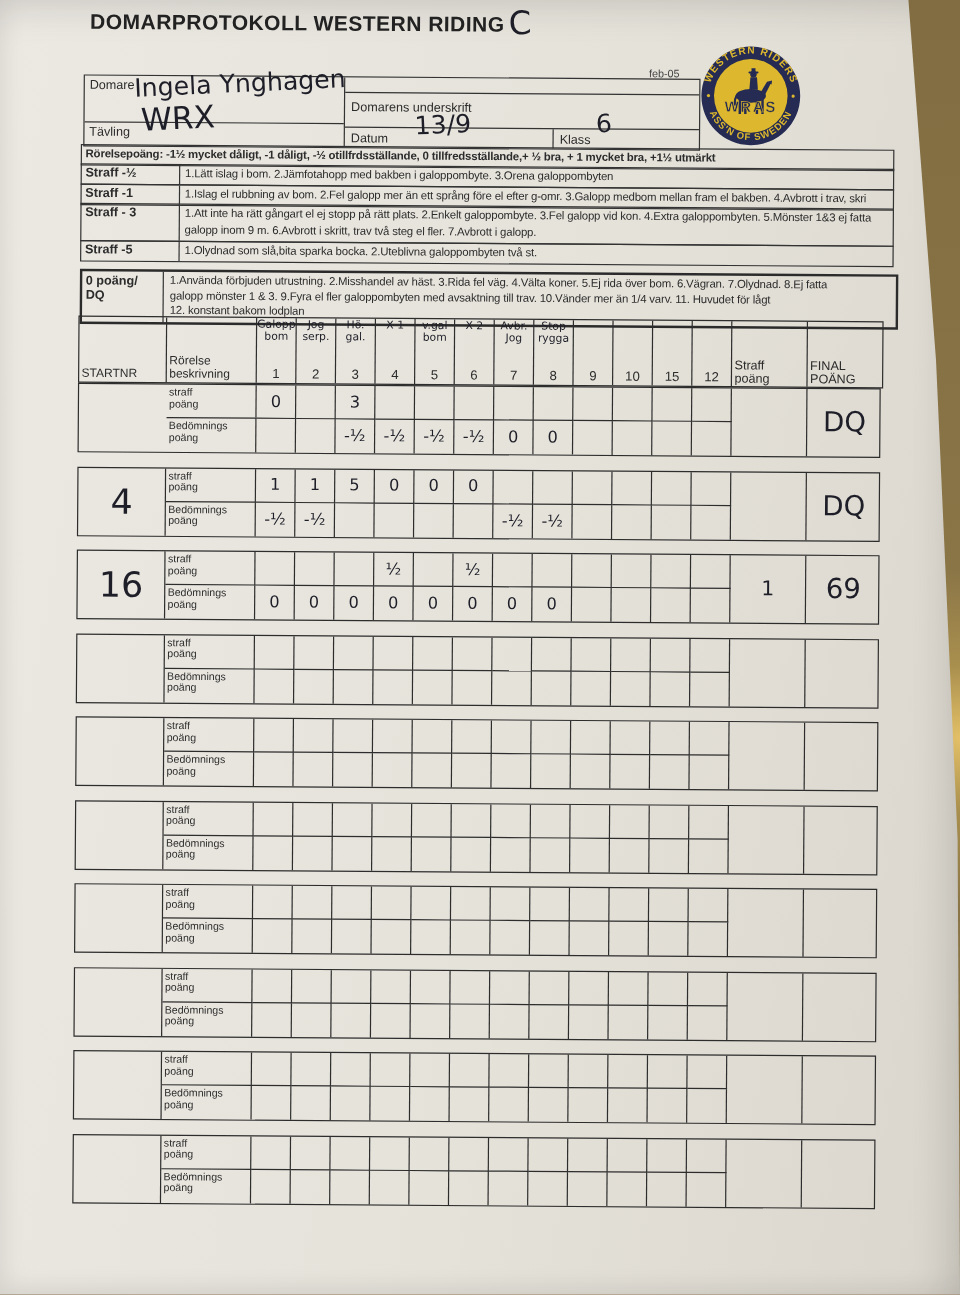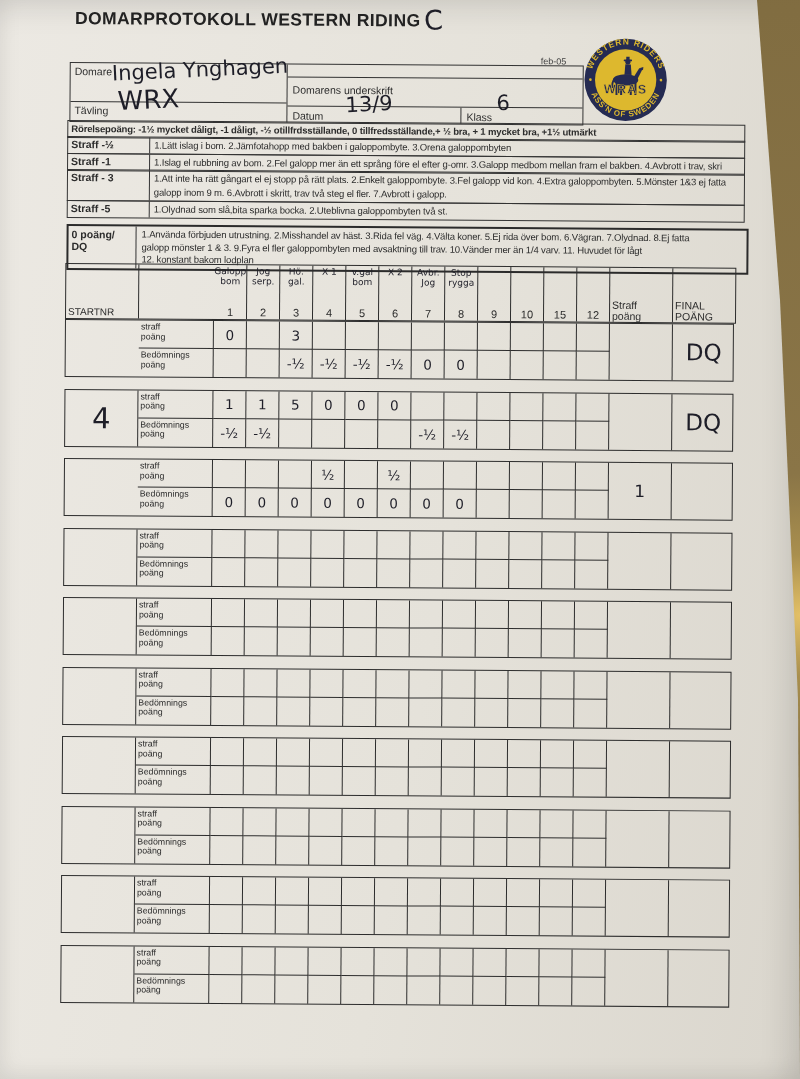--- a/index.html
+++ b/index.html
@@ -195,20 +195,26 @@
     <div class="dq-lines" id="dq-lines">
         <div class="dq-line">1.Använda förbjuden utrustning. 2.Misshandel av häst. 3.Rida fel väg. 4.Välta koner. 5.Ej rida över bom. 6.Vägran. 7.Olydnad. 8.Ej fatta</div>
         <div class="dq-line">galopp mönster 1 &amp; 3. 9.Fyra el fler galoppombyten med avsaktning till trav. 10.Vänder mer än 1/4 varv. 11. Huvudet för lågt</div>
         <div class="dq-line">12. konstant bakom lodplan</div>
       </div>
   </div>
 
   <div class="abs grid-cols thead">
     <div class="th">
       <div class="th-bottom">STARTNR</div>
+    </div>
+    <div class="th">
+      <div class="th-bottom">
+        <span style="display:block">Rörelse</span>
+        <span style="display:block">beskrivning</span>
+      </div>
     </div>
     <div id="cols-header" style="display:contents"><div class="th" style="grid-column: 3;">
           <span class="collab hw">Galopp bom</span>
           <span class="colnum">1</span>
         </div><div class="th" style="grid-column: 4;">
           <span class="collab hw">Jog serp.</span>
           <span class="colnum">2</span>
         </div><div class="th" style="grid-column: 5;">
           <span class="collab hw">Hö. gal.</span>
           <span class="colnum">3</span>
@@ -324,29 +330,31 @@
         <div class="cell val hw" style="grid-area: 2 / 11;"></div>
         <div class="cell val rb hw" style="grid-area: 1 / 12;"></div>
         <div class="cell val hw" style="grid-area: 2 / 12;"></div>
         <div class="cell val rb hw" style="grid-area: 1 / 13;"></div>
         <div class="cell val hw" style="grid-area: 2 / 13;"></div>
         <div class="cell val rb hw" style="grid-area: 1 / 14;"></div>
         <div class="cell val hw" style="grid-area: 2 / 14;"></div>
       </div>
 
   <div class="grid-cols group">
+    <div class="cell startnr hw">16</div>
     <div class="cell rowlab r1 rb">
       <span>straff</span>
       <span>poäng</span>
     </div>
     <div class="cell rowlab r2">
       <span>Bedömnings</span>
       <span>poäng</span>
     </div>
     <div class="cell straff-total hw">1</div>
+    <div class="cell final hw">69</div>
   <div class="cell val rb hw" style="grid-area: 1 / 3;"></div>
         <div class="cell val hw" style="grid-area: 2 / 3;">0</div>
         <div class="cell val rb hw" style="grid-area: 1 / 4;"></div>
         <div class="cell val hw" style="grid-area: 2 / 4;">0</div>
         <div class="cell val rb hw" style="grid-area: 1 / 5;"></div>
         <div class="cell val hw" style="grid-area: 2 / 5;">0</div>
         <div class="cell val rb hw" style="grid-area: 1 / 6;">½</div>
         <div class="cell val hw" style="grid-area: 2 / 6;">0</div>
         <div class="cell val rb hw" style="grid-area: 1 / 7;"></div>
         <div class="cell val hw" style="grid-area: 2 / 7;">0</div>

